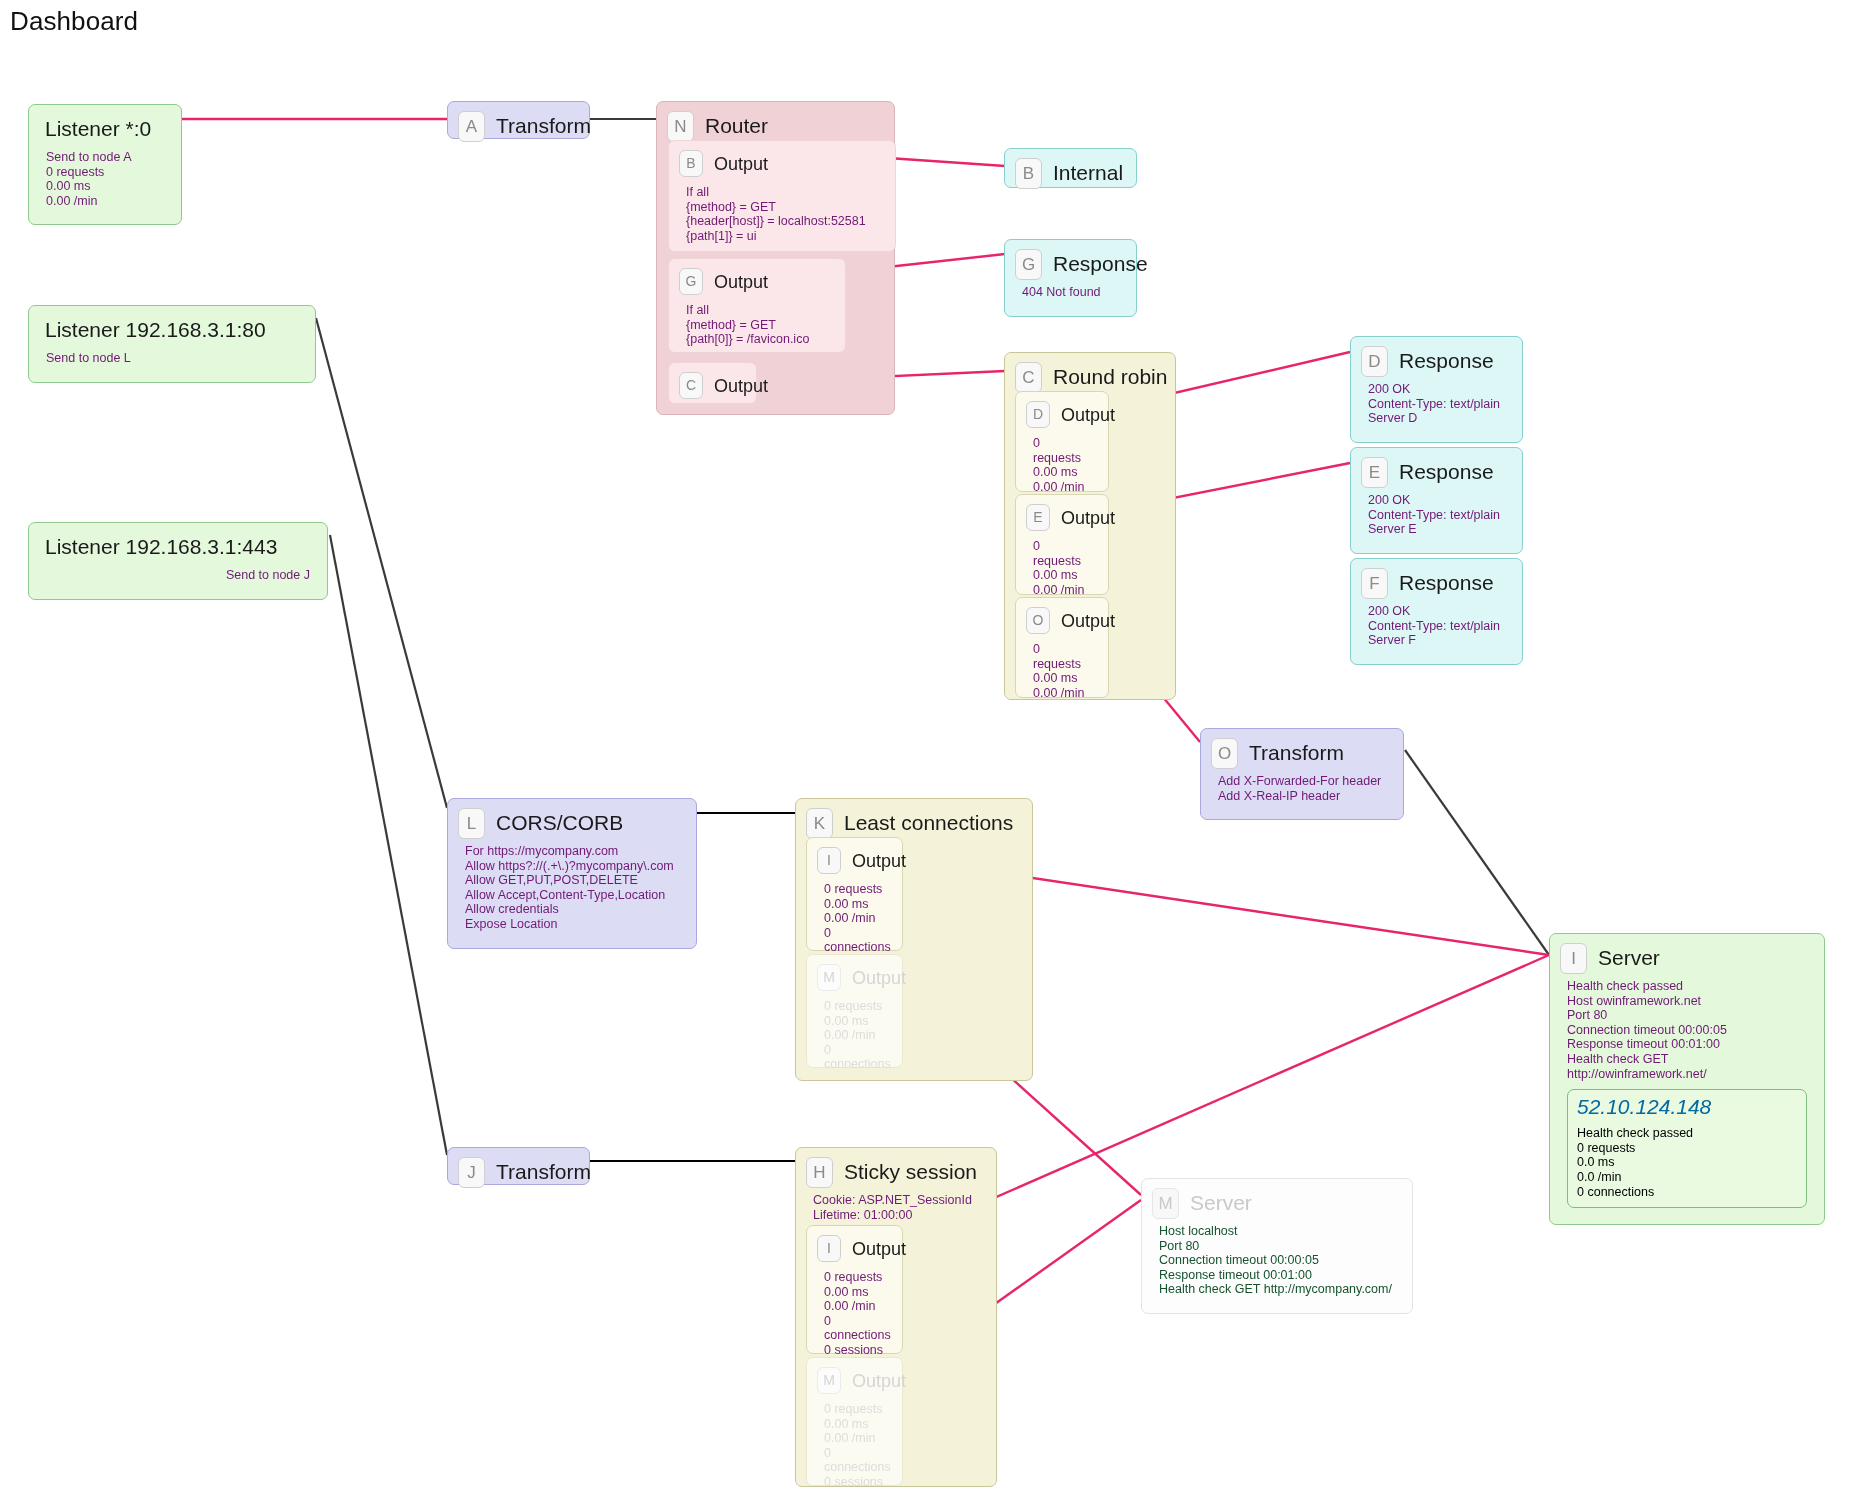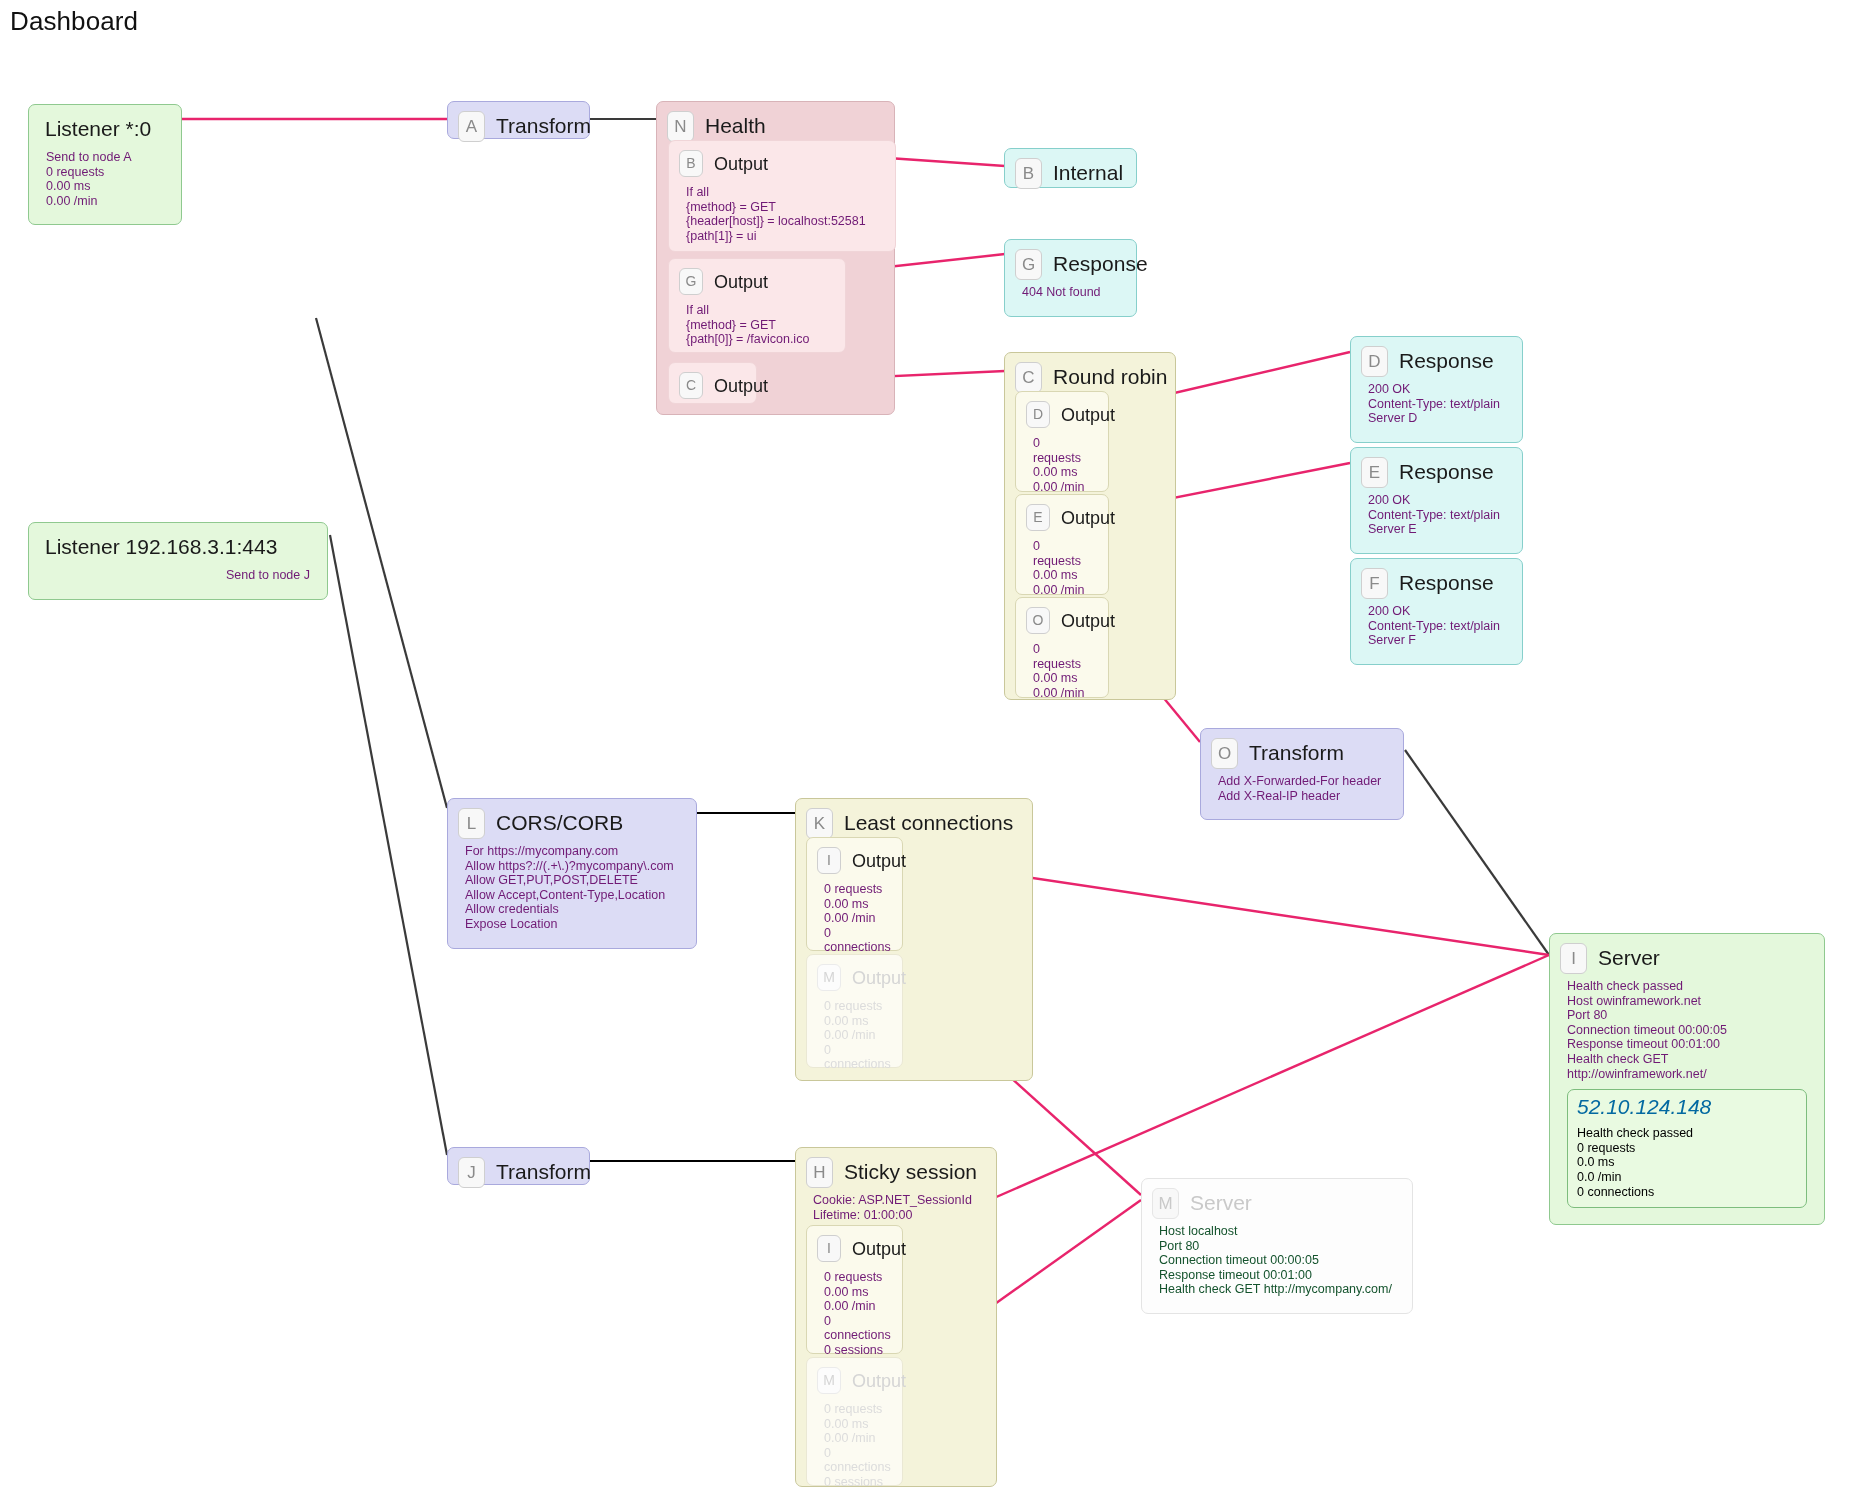--- a/index.html
+++ b/index.html
@@ -152,39 +152,45 @@
   <div class="node green" style="left:28px; top:104px; width:154px;">
     <div class="hdr">
       <div class="title" style="padding-left:8px;">Listener *:0</div>
     </div>
     <div class="body">Send to node A
 0 requests
 0.00 ms
 0.00 /min</div>
   </div>
 
+  <div class="node green" style="left:28px; top:305px; width:288px;">
+    <div class="hdr">
+      <div class="title" style="padding-left:8px;">Listener 192.168.3.1:80</div>
+    </div>
+    <div class="body">Send to node L</div>
+  </div>
 
   <div class="node green" style="left:28px; top:522px; width:300px;text-align:right;">
     <div class="hdr">
       <div class="title" style="padding-left:8px;">Listener 192.168.3.1:443</div>
     </div>
     <div class="body">Send to node J</div>
   </div>
 
   <div class="node purple" style="left:447px; top:101px; width:143px; height:38px;">
     <div class="hdr">
       <div class="badge">A</div>
       <div class="title">Transform</div>
     </div>
   </div>
 
   <div class="node pink" style="left:656px; top:101px; width:239px; height:314px;">
     <div class="hdr">
       <div class="badge">N</div>
-      <div class="title">Health</div>
+      <div class="title">Router</div>
     </div>
 
     <div class="node pinklite sub" style="left:11px; top:38px; width:228px; height:112px;">
       <div class="hdr">
         <div class="badge">B</div>
         <div class="title">Output</div>
       </div>
       <div class="body">If all
 {method} = GET
 {header[host]} = localhost:52581

